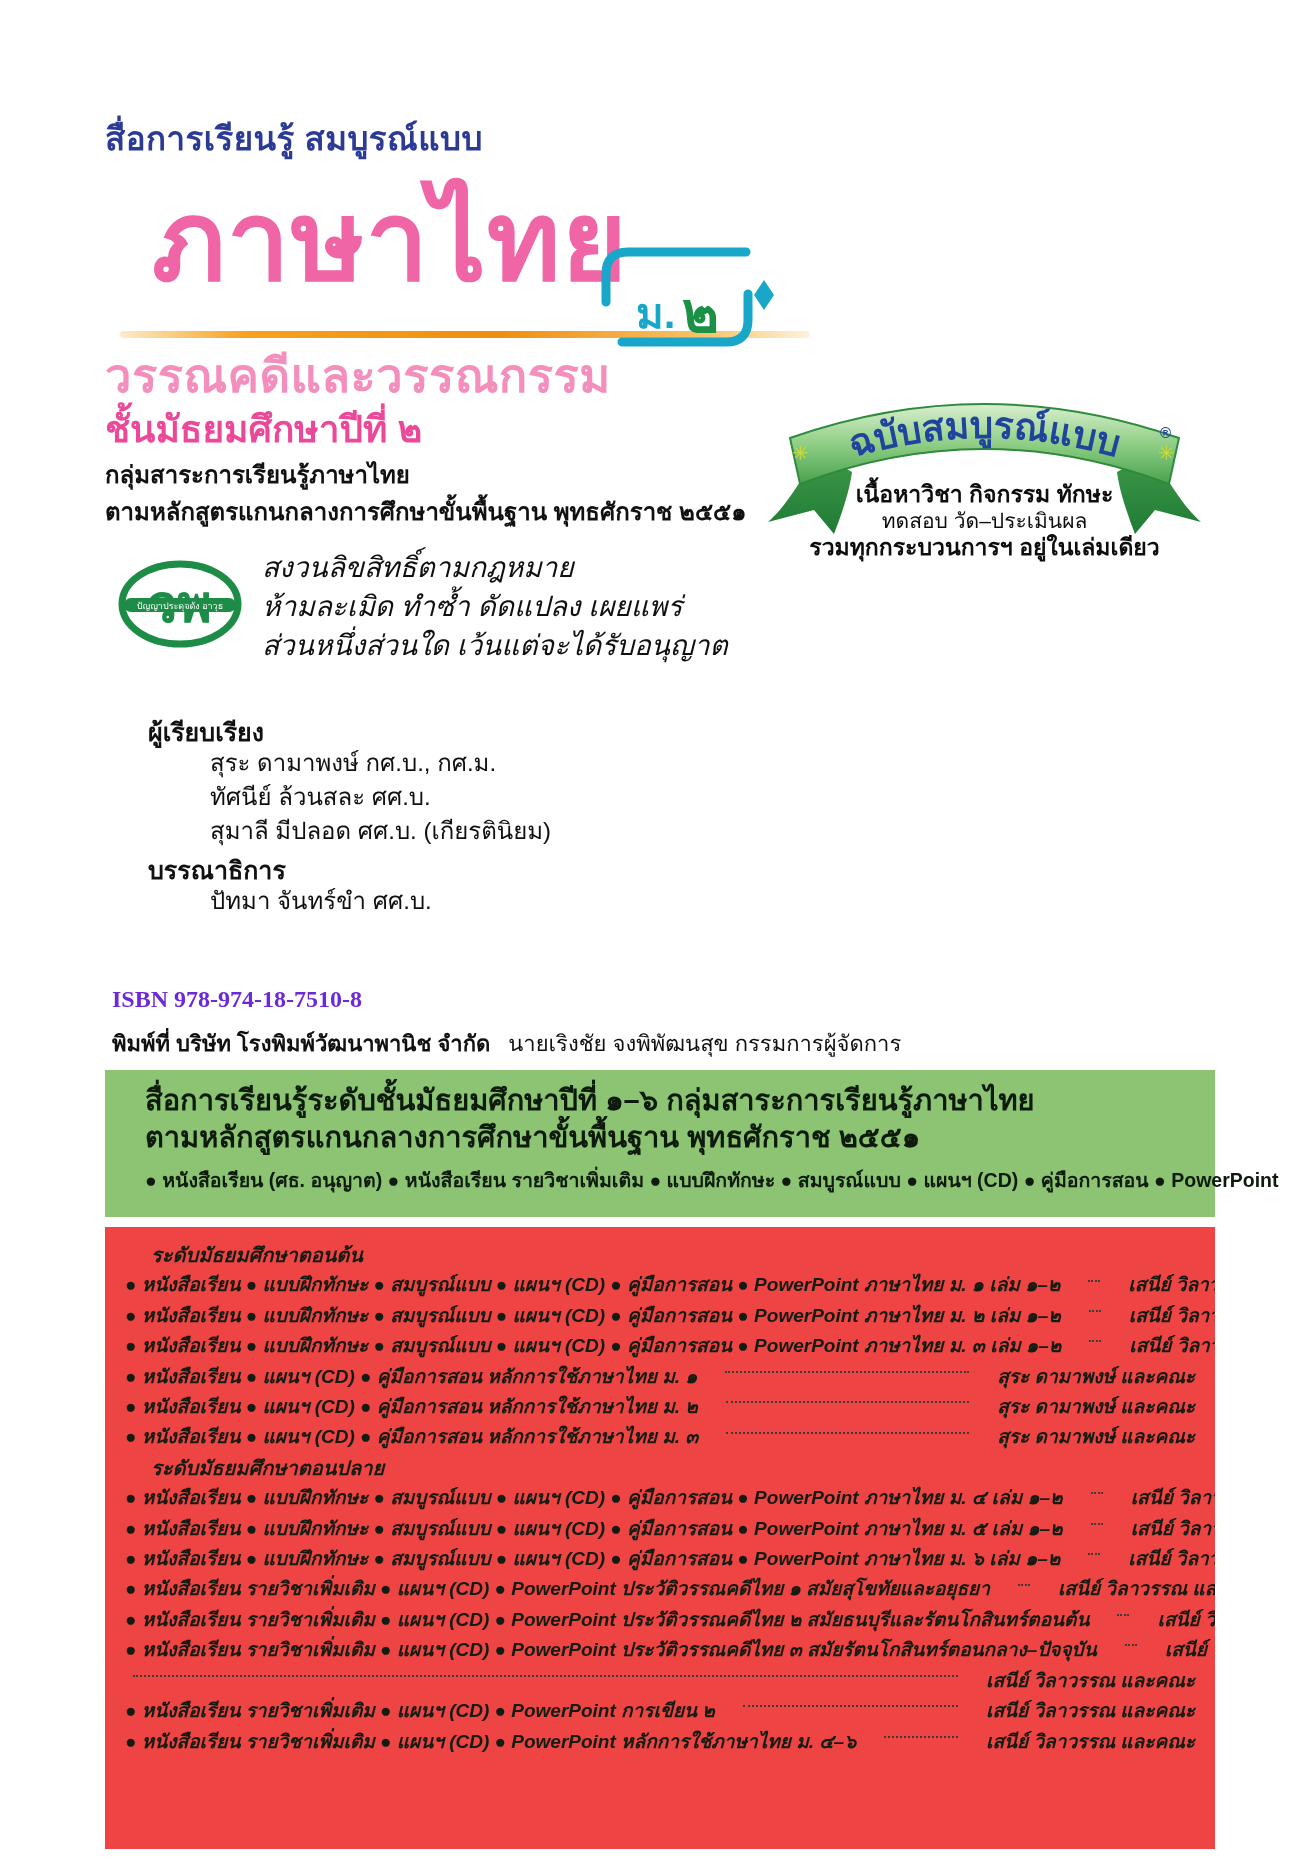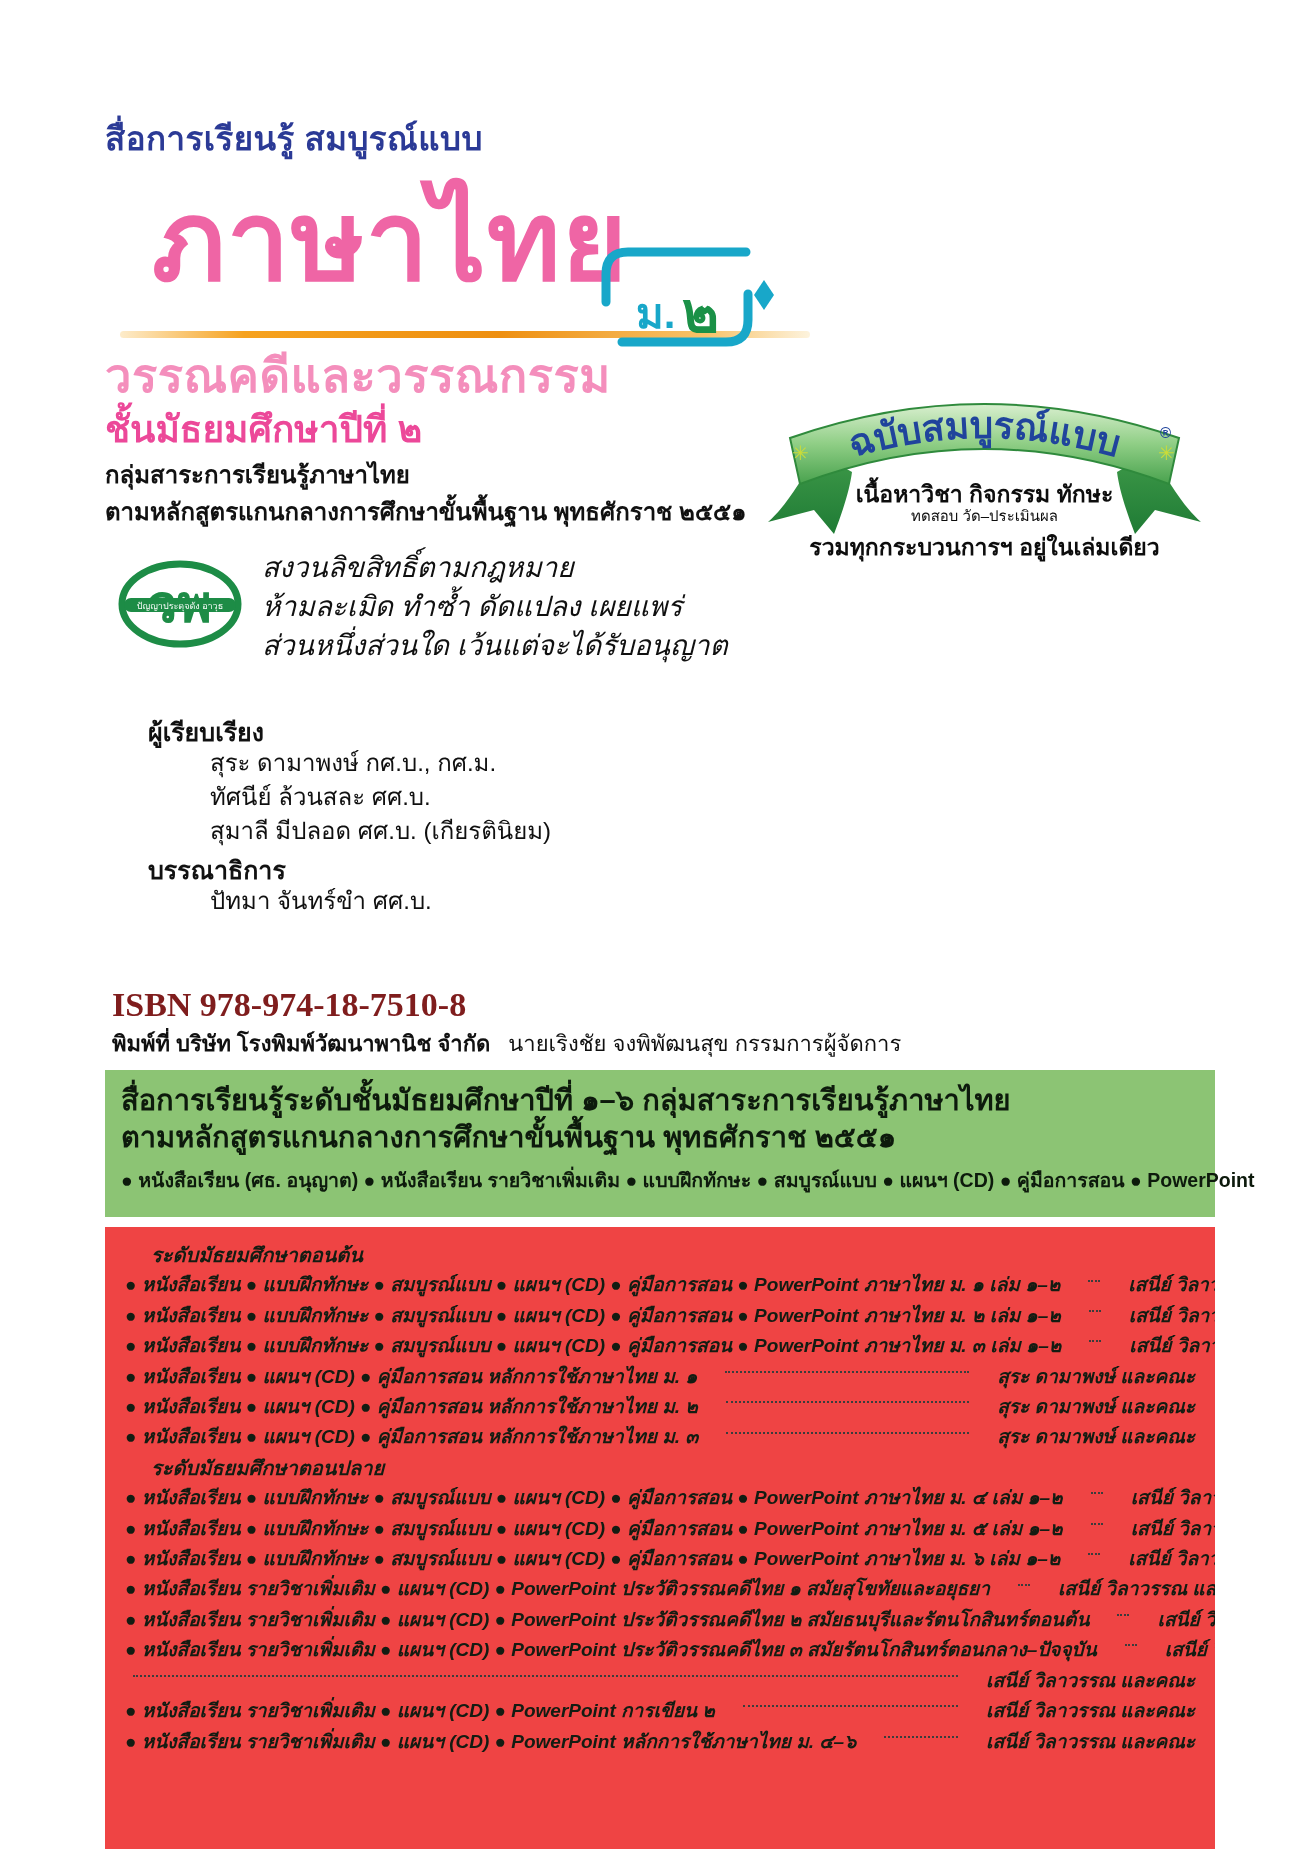--- a/index.html
+++ b/index.html
@@ -17,38 +17,38 @@
   .subtitle    { left:105px; top:338px; font-size:47px; font-weight:bold; color:#f48ebc; letter-spacing:0.5px; }
   .grade-line  { left:105px; top:399px; font-size:37px; font-weight:bold; color:#ec4899; }
   .group-line  { left:105px; top:455px; font-size:24px; font-weight:bold; color:#111; }
   .curr-line   { left:105px; top:492px; font-size:24px; font-weight:bold; color:#111; }
 
   .badge { left:598px; top:236px; width:200px; height:128px; }
 
   .ribbon { left:762px; top:380px; width:445px; height:172px; }
   .ribbon .rl { position:absolute; left:0; right:0; text-align:center; color:#0d0d0d; white-space:nowrap; }
   .ribbon .rl1 { top:96px;  font-size:23px; font-weight:bold; }
-  .ribbon .rl2 { top:124px; font-size:15px; }
+  .ribbon .rl2 { top:124px; font-size:21px; }
   .ribbon .rl3 { top:149px; font-size:23px; font-weight:bold; }
 
   .logo { left:116px; top:556px; width:132px; height:100px; }
   .copyright { left:262px; top:548px; font-size:28px; font-style:italic; line-height:39px; color:#101010; }
 
   .sect-head { font-size:25px; font-weight:bold; color:#111;margin-left:36px; }
   .authors-head { left:112px; top:712px; }
   .people { left:210px; font-size:24px; line-height:34px; color:#101010; }
   .authors-list { top:746px; }
   .editors-head { left:112px; top:850px; }
   .editors-list { top:884px; }
 
-  .isbn { left:112px; top:986px; font-family:"Liberation Serif","DejaVu Serif",serif; font-weight:bold; font-size:34px; color:#7f1d1d; }
+  .isbn { left:112px; top:986px; font-family:"Liberation Serif","DejaVu Serif",serif; font-weight:bold; font-size:24px; color:#6d28d9; }
   .printer { left:112px; top:1026px; font-size:22px; color:#101010; }
   .printer b { margin-right:18px; }
 
-  .cat-header { left:105px; top:1070px; width:1110px; height:147px; background:#8cc474; box-sizing:border-box; padding:12px 24px 0 16px; color:#0d1a0c; }
+  .cat-header { left:105px; top:1070px; width:1110px; height:147px; background:#8cc474; box-sizing:border-box; padding:12px 24px 0 40px; color:#0d1a0c; }
   .cat-header .h1 { font-size:29px; font-weight:bold; line-height:37px; }
   .cat-header .bullets { margin-top:9px; font-size:19.5px; font-weight:bold; white-space:nowrap; }
 
   .cat-panel { left:105px; top:1227px; width:1110px; height:622px; background:#ef4444; box-sizing:border-box;
                padding:13px 20px 0 20px; font-size:19px; font-weight:bold; color:#131c12; overflow:hidden;font-style:italic; }
   .cat-panel .shead { padding-left:26px; line-height:30.4px; font-size:20px; }
   .crow { display:flex; align-items:center; line-height:30.4px; white-space:nowrap;gap:20px; }
   .crow .leader { flex:1 1 auto; min-width:12px; border-bottom:2px dotted #3c3c3c; margin:0 8px; transform:translateY(-5px); }
   .crow .left, .crow .author { flex:0 0 auto; }
 </style>

